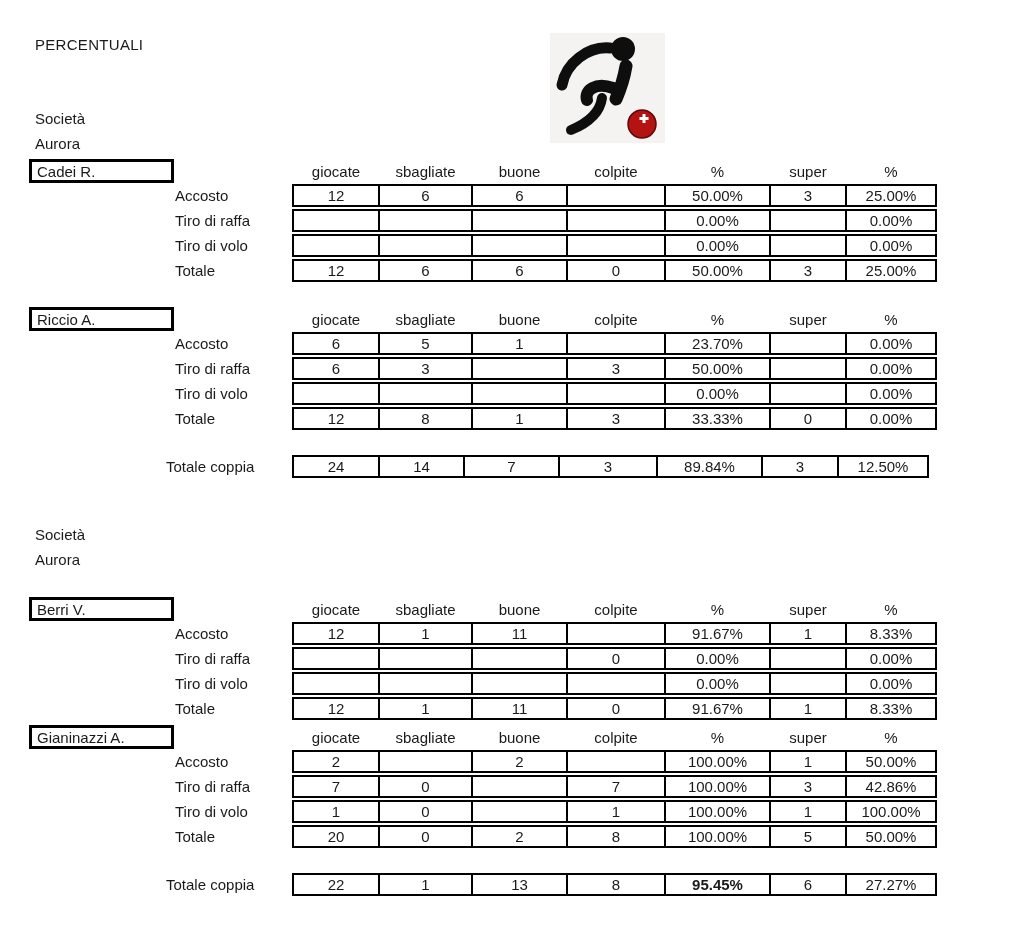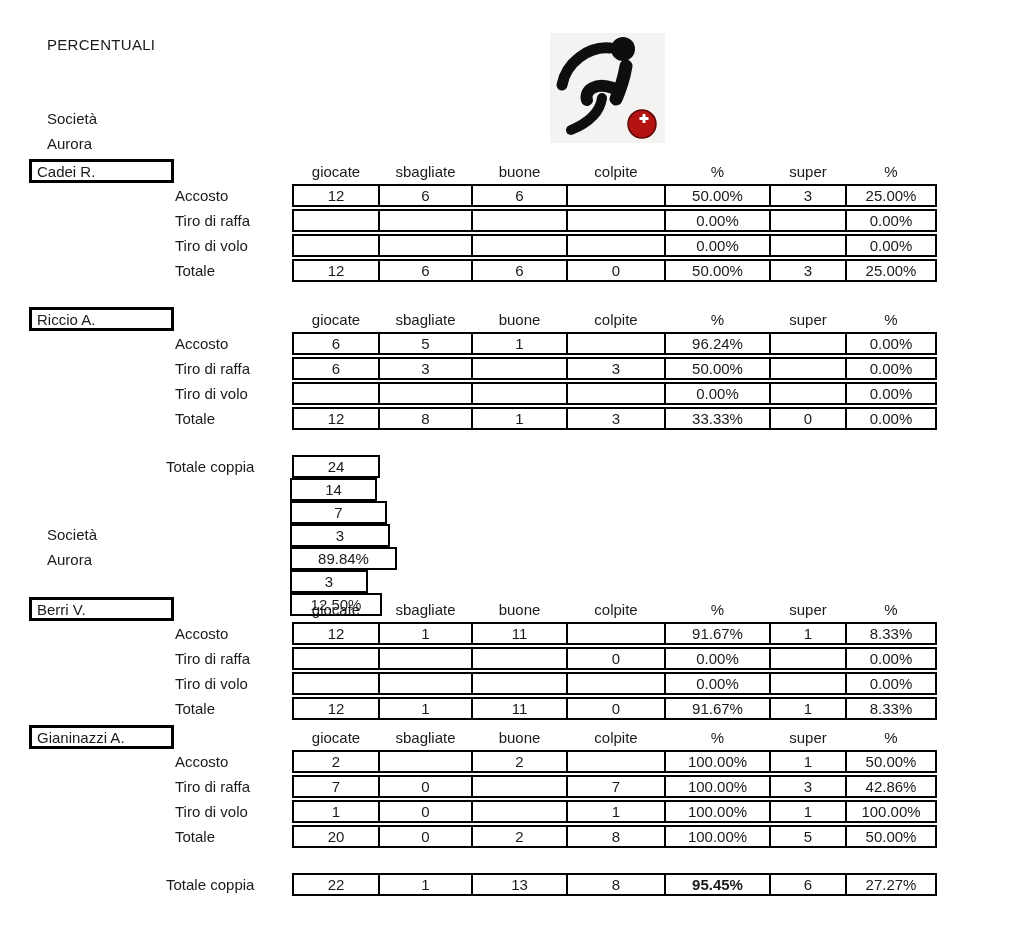--- a/index.html
+++ b/index.html
@@ -1,20 +1,20 @@
 <!DOCTYPE html>
 <html><head>
 <meta charset="utf-8">
 <style>
   html,body{margin:0;padding:0;background:#fff;}
   .page{
     position:relative;width:1024px;height:939px;background:#ffffff;
     font-family:"Liberation Sans",sans-serif;color:#1a1a1a;overflow:hidden;
   }
-  .abs{position:absolute;margin-left:12px;}
+  .abs{position:absolute;}
   .title{font-size:15px;letter-spacing:.3px;}
   .society-line{font-size:15px;line-height:25px;}
   .player-block{position:absolute;left:29px;width:960px;height:130px;}
   .name-box{
     position:absolute;left:0;top:0;width:145px;height:24px;
     border:3px solid #000;box-sizing:border-box;background:#fff;
     display:flex;align-items:center;padding-left:5px;font-size:15px;
   }
   .hdr-row{position:absolute;display:flex;}
   .hdr-cell{
@@ -126,21 +126,21 @@
           <div class="hdr-cell" style="width:107px;">%</div>
           <div class="hdr-cell" style="width:78px;">super</div>
           <div class="hdr-cell" style="width:92px;">%</div>
         </div>
         <div class="row-label" style="top:25px;">Accosto</div>
         <div class="cells" style="left:263px;top:25px;">
           <div class="cell" style="width:88px;">6</div>
           <div class="cell" style="width:95px;">5</div>
           <div class="cell" style="width:97px;">1</div>
           <div class="cell" style="width:100px;"></div>
-          <div class="cell" style="width:107px;">96.24%</div>
+          <div class="cell" style="width:107px;">23.70%</div>
           <div class="cell" style="width:78px;"></div>
           <div class="cell" style="width:92px;">0.00%</div>
         </div>
         <div class="row-label" style="top:50px;">Tiro di raffa</div>
         <div class="cells" style="left:263px;top:50px;">
           <div class="cell" style="width:88px;">6</div>
           <div class="cell" style="width:95px;">3</div>
           <div class="cell" style="width:97px;"></div>
           <div class="cell" style="width:100px;">3</div>
           <div class="cell" style="width:107px;">50.00%</div>
@@ -163,21 +163,21 @@
           <div class="cell" style="width:95px;">8</div>
           <div class="cell" style="width:97px;">1</div>
           <div class="cell" style="width:100px;">3</div>
           <div class="cell" style="width:107px;">33.33%</div>
           <div class="cell" style="width:78px;">0</div>
           <div class="cell" style="width:92px;">0.00%</div>
         </div>
       </div>
       <div class="coppia-row" style="top:455px;">
         <div class="coppia-label">Totale coppia</div>
-        <div class="cells" style="left:263px;top:0;flex-direction:column;">
+        <div class="cells" style="left:263px;top:0;">
           <div class="cell" style="width:88px;">24</div>
           <div class="cell" style="width:87px;">14</div>
           <div class="cell" style="width:97px;">7</div>
           <div class="cell" style="width:100px;">3</div>
           <div class="cell" style="width:107px;">89.84%</div>
           <div class="cell" style="width:78px;">3</div>
           <div class="cell" style="width:92px;">12.50%</div>
         </div>
       </div>
       <div class="abs" style="left:35px;top:522px;">

